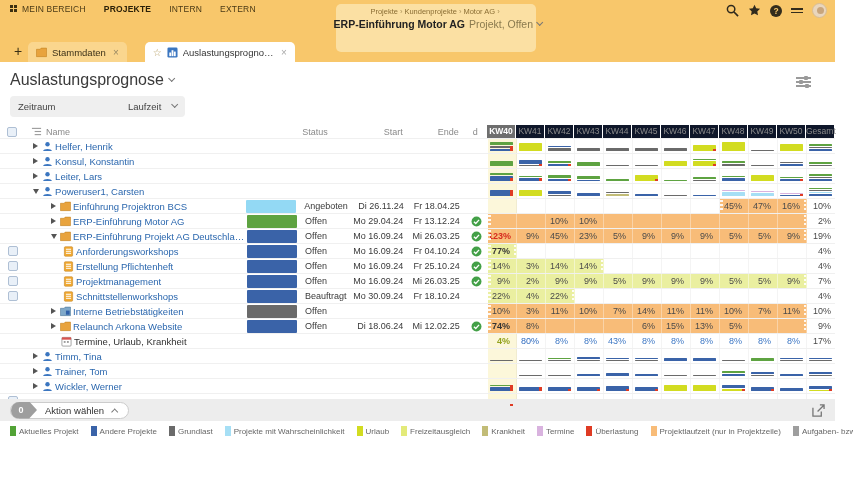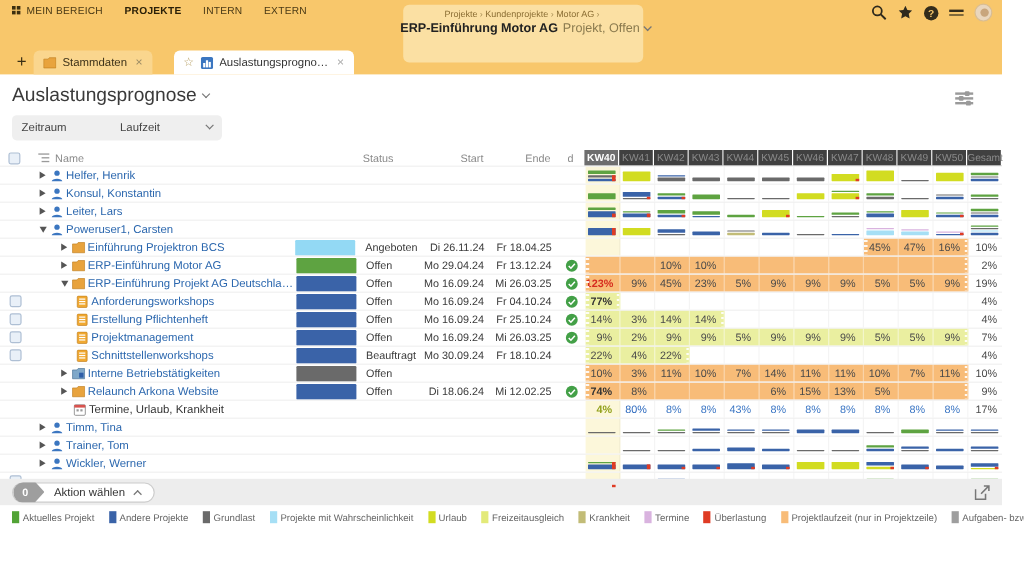--- a/index.html
+++ b/index.html
@@ -50,39 +50,39 @@
   .caret { border:solid #777; border-width:0 1.4px 1.4px 0; padding:2.2px; transform:rotate(45deg); display:inline-block; margin-top:-3px; cursor:pointer;}
   .caret.up{ transform:rotate(-135deg); margin-top:3px;}
   .sliders { width:15px; height:13px; margin:4px 14px 0 0; cursor:pointer; }
   .sliders .ln{height:1.5px;background:#9a9a9a;margin:2.4px 0;position:relative;}
   .sliders .ln::after{content:"";position:absolute;top:-1.6px;width:4px;height:4.6px;background:#9a9a9a;border-radius:1px;}
   .sliders .ln:nth-child(1)::after{left:8px;} .sliders .ln:nth-child(2)::after{left:3px;} .sliders .ln:nth-child(3)::after{left:9px;}
 
   .filterbar { margin:7px 0 0 10px; width:175px; height:21px; background:#efefef; border-radius:4px;
     display:flex; align-items:center; font-size:9.5px; color:#444; padding:0 8px; cursor:pointer;}
   .filterbar .flabel{ width:82px; }
-  .filterbar .fval{ flex:1; }
+  .filterbar .fval{ flex:1;margin-left:28px; }
 
   
   .table { margin-top:8px; font-size:9px; }
   .thead { display:flex; height:13px; color:#8a8a8a; align-items:center; }
   .trow { display:flex; height:15px; border-top:1px solid #f0f0f0; align-items:stretch; position:relative;}
   .col-check{width:26px; display:flex; align-items:center; justify-content:center;}
   .col-name{width:230px; display:flex; align-items:center; position:relative;}
   .col-status{width:104px; display:flex; align-items:center;}
   .col-start{width:66px; text-align:right; padding-right:8px; display:flex; align-items:center; justify-content:flex-end; color:#3a3a3a;}
   .col-ende{width:58px; text-align:right; padding-right:8px; display:flex; align-items:center; justify-content:flex-end; color:#3a3a3a;}
   .col-d{width:18px; display:flex; align-items:center; justify-content:center;}
   .weeks{width:319px; display:flex; margin-left:3px;}
   .wcell{width:29px; position:relative; border-right:1px solid rgba(0,0,0,0.045); }
   .wcell.cur{ background:#FCF7DA; }
   .wcell.rt-project{ background:#F8BC78; border-right:1px solid rgba(255,255,255,0.35);}
   .wcell.rt-task{ background:#EAEFA0; border-right:1px solid rgba(255,255,255,0.45);}
   .col-gesamt{width:29px; position:relative;}
-  .thead .col-gesamt, .thead .wcell { text-align:center; font-size:8.5px; background:#404040; border-right:1px solid #fff; line-height:13px;}
+  .thead .col-gesamt, .thead .wcell { text-align:center; font-size:8.5px; background:#0f172a; border-right:1px solid #fff; line-height:13px;}
   .thead .wcell.cur { background:#6E6E6E; color:#fff; font-weight:bold; }
   .thead .col-status{ padding-left:57px; }
   .thead .col-start,.thead .col-ende{ color:#8a8a8a; }
   .checkbox { width:10px; height:10px; border:1px solid #aebfd4; background:#e9f0f8; border-radius:2px; cursor:pointer;}
   .arrow-r { width:0;height:0;border-top:3.5px solid transparent;border-bottom:3.5px solid transparent;border-left:5px solid #555; position:absolute; cursor:pointer;}
   .arrow-d { width:0;height:0;border-left:3.5px solid transparent;border-right:3.5px solid transparent;border-top:5px solid #555; position:absolute; cursor:pointer;}
   .rname { color:#2B67AE; white-space:nowrap; overflow:hidden; text-overflow:ellipsis; font-size:9.5px; cursor:pointer; position:absolute;}
   .rname.dark{ color:#333; cursor:default;}
   .ric { position:absolute; width:11px; height:11px; }
   .statbar { width:50px; height:13px; border-radius:1px; }

